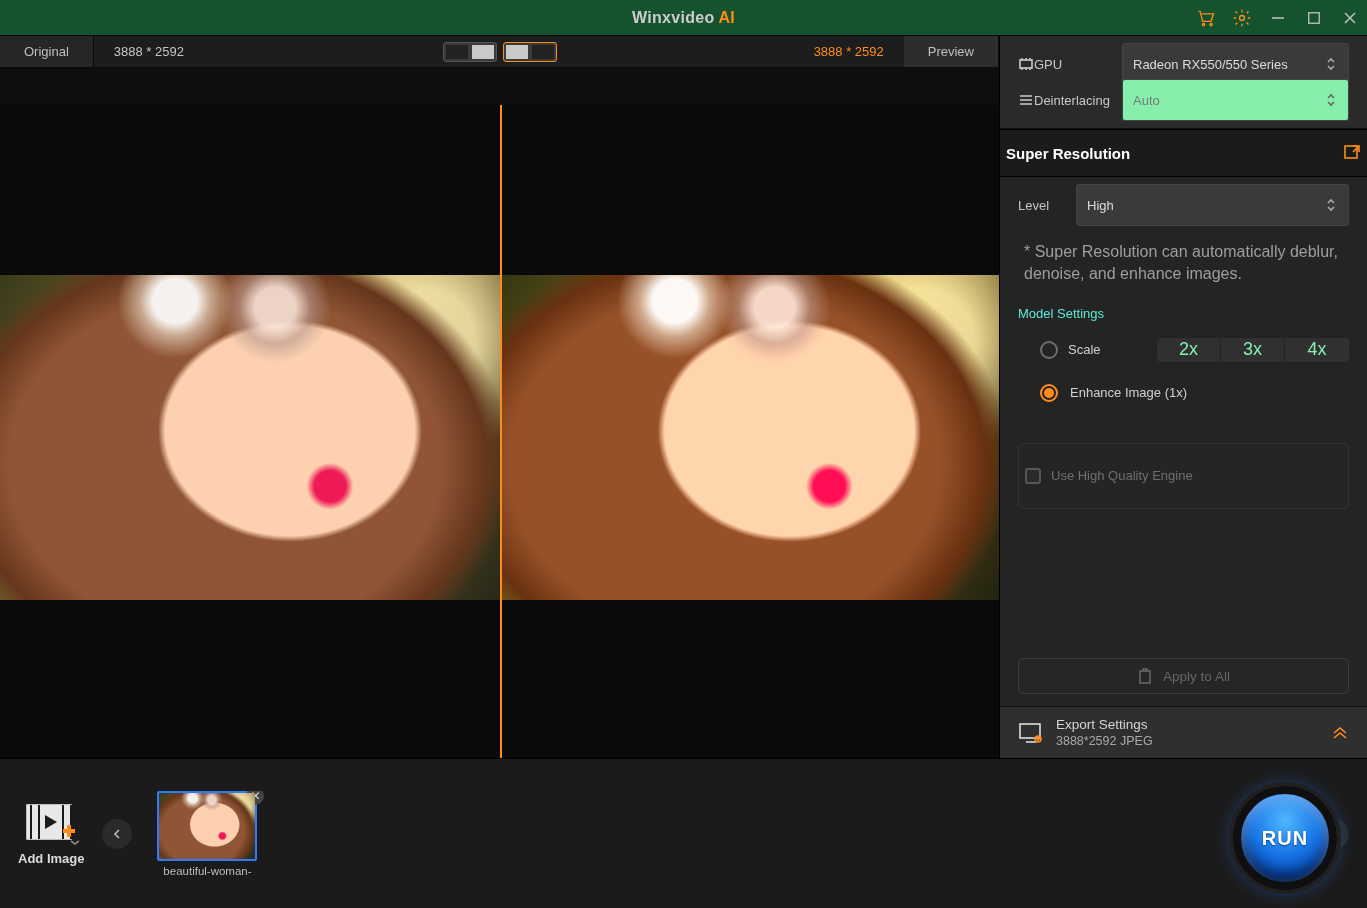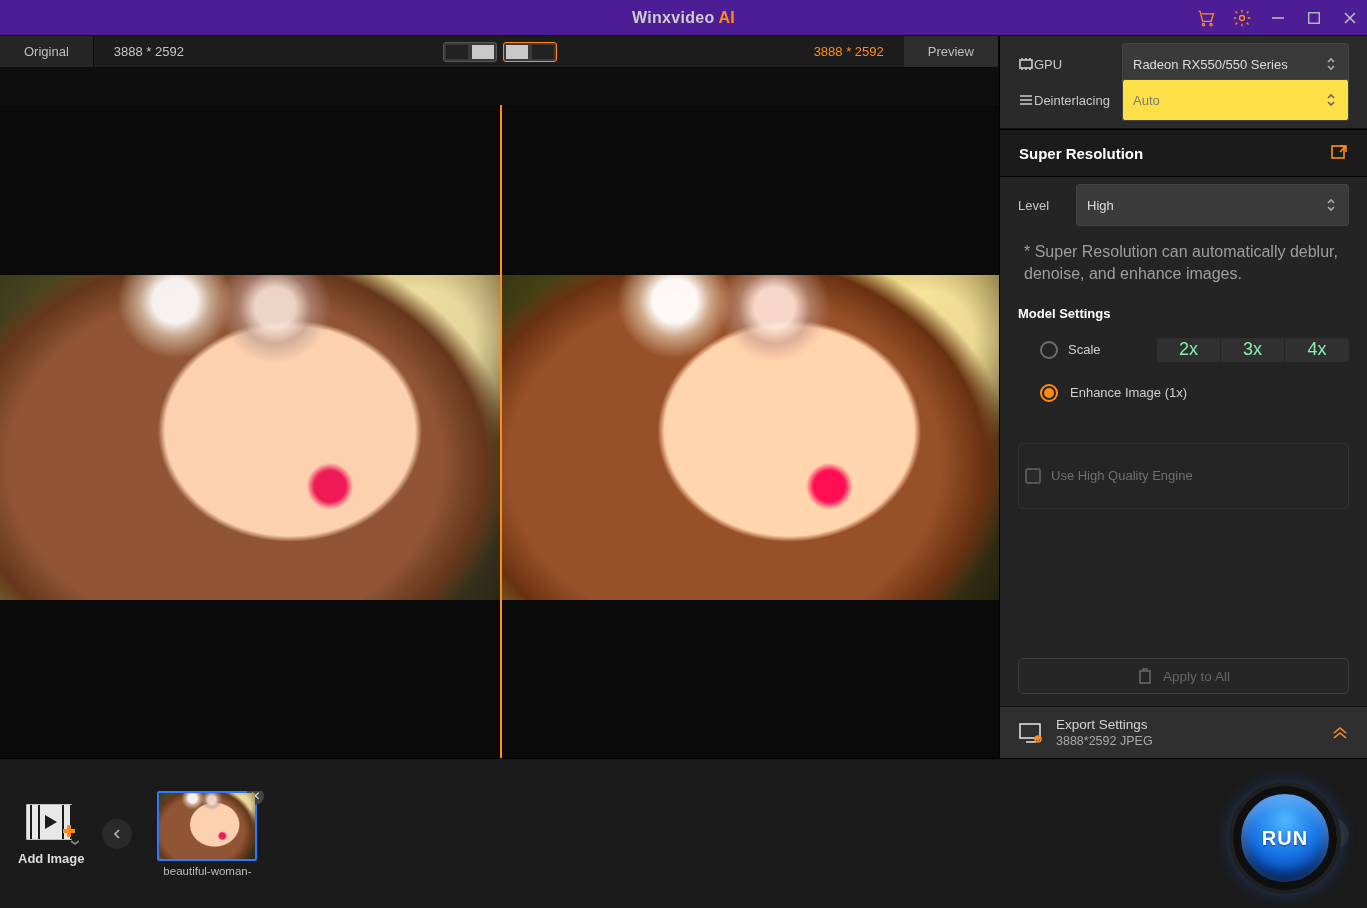--- a/index.html
+++ b/index.html
@@ -7,21 +7,21 @@
 body {
   font-family: "Segoe UI", Arial, sans-serif;
   background: #111111;
   color: #cccccc;
   display: flex;
   flex-direction: column;
 }
 
 .title-bar {
   height: 36px;
-  background: #4c1d95;
+  background: #14532d;
   display: flex;
   align-items: center;
   justify-content: center;
   position: relative;
   border-bottom: 1px solid #0b0b0b;
 }
 .title-bar .title { font-size: 16px; font-weight: 600; letter-spacing: .3px; }
 .title-bar .title .ai { color: #ff8c1a; margin-left: 4px; }
 .title-bar .win-controls {
   position: absolute; right: 6px; top: 0; height: 36px;
@@ -89,32 +89,32 @@
 .sp-top { background:#2a2a2a; border-bottom:1px solid #111; }
 .sp-row { display:flex; align-items:center; gap:12px; height:28px; margin-bottom:8px; }
 .sp-row:last-child { margin-bottom:0; }
 .sp-label { font-size:13px; color:#c8c8c8; flex:0 0 auto; width:92px; display:flex; align-items:center; gap:0;}
 .sp-label.short { width:46px; }
 .sp-select {
   flex:1 1 auto; height:42px; background:#3a3a3a; border:1px solid #444;
   border-radius:3px; display:flex; align-items:center; padding:0 10px;
   font-size:13px; color:#dcdcdc; justify-content:space-between; cursor:pointer;
 }
-.sp-select.disabled { background:#fde047; color:#7a7a7a; cursor:default; }
+.sp-select.disabled { background:#86efac; color:#7a7a7a; cursor:default; }
 .sp-select .chev { width:14px; height:14px; display:flex; align-items:center; justify-content:center; color:#aaa; }
 .sp-select .chev svg { display:block; }
 .sp-hdr {
-  background:#1b1b1b; padding:14px 19px; display:flex; align-items:center; justify-content:space-between;
+  background:#1b1b1b; padding:14px 6px; display:flex; align-items:center; justify-content:space-between;
   border-top:1px solid #000; border-bottom:1px solid #000;
 }
 .sp-hdr .title { color:#fff; font-weight:700; font-size:15px; }
 .sp-hdr .sr-icon { color:#ff8c1a; display:flex; align-items:center; }
 .sp-body { padding:14px 18px; display:flex; flex-direction:column; gap:14px; }
 .sp-note { font-size:16px; color:#9e9e9e; line-height:1.4; padding:0 2px 6px 6px; }
-.ms-title { font-size:13px; color:#ffffff;font-weight:bold; }
+.ms-title { font-size:13px; color:#5eead4; }
 .radio-row { display:flex; align-items:center; gap:12px; padding-left:22px; height:28px; }
 .radio-outer {
   width:18px; height:18px; border-radius:50%; border:2px solid #6e6e6e;
   display:flex; align-items:center; justify-content:center; cursor:pointer;
 }
 .radio-outer.checked { border-color:#ff8c1a; }
 .radio-inner { width:10px; height:10px; border-radius:50%; background:#ff8c1a; }
 .radio-label { font-size:13px; color:#d0d0d0; }
 .scale-row { display:flex; align-items:center; gap:10px; padding-left:22px; height:30px; }
 .scale-opts {

